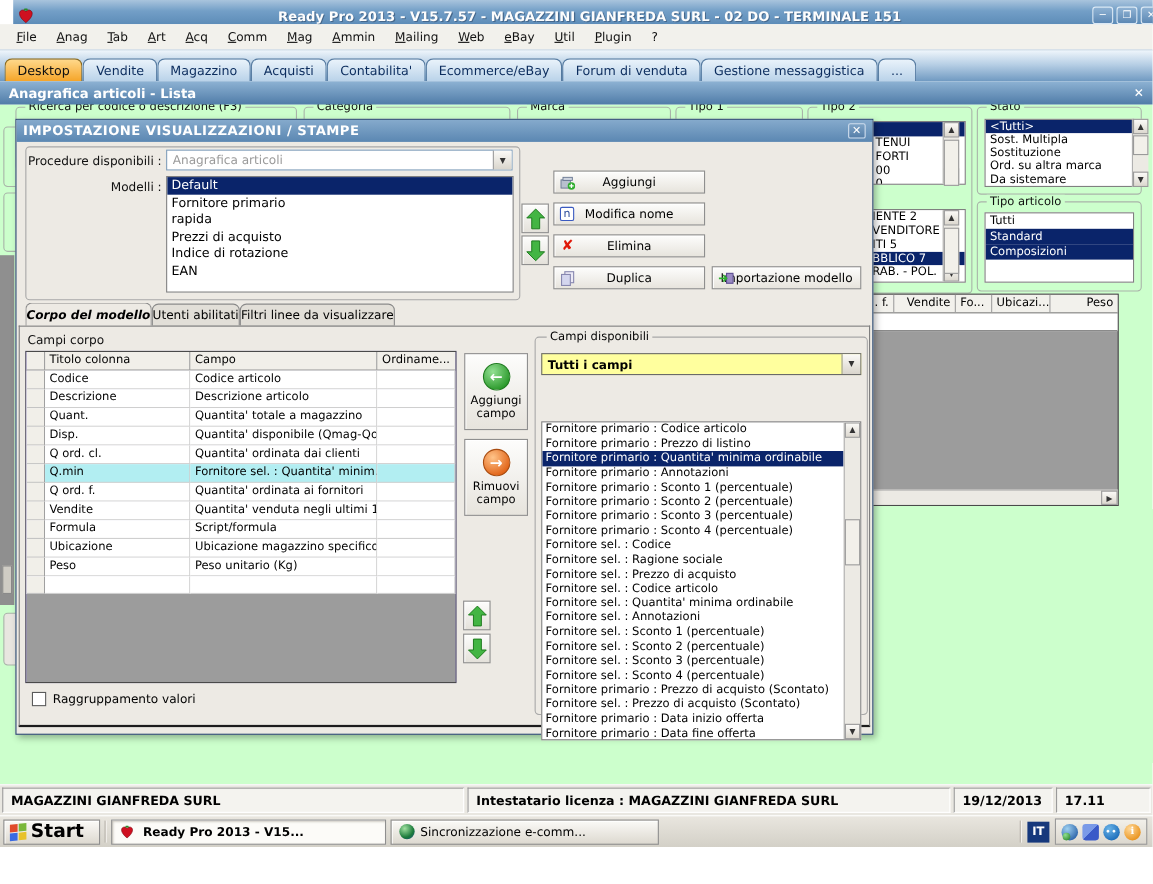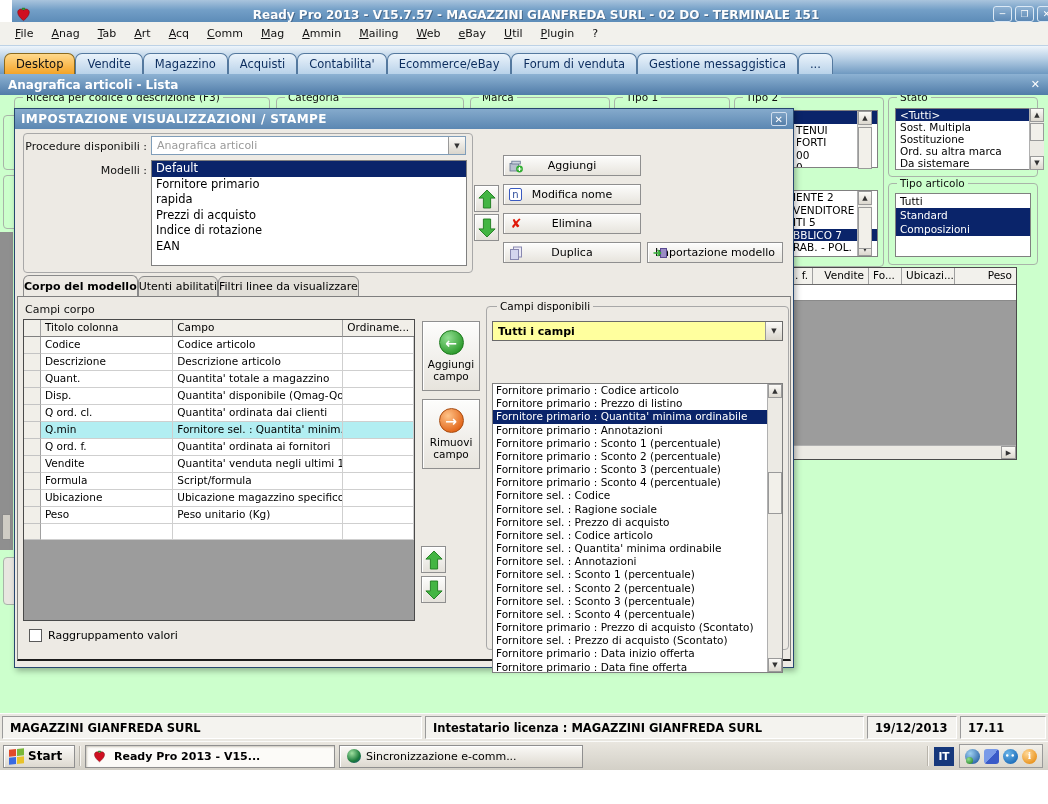--- a/index.html
+++ b/index.html
@@ -94,21 +94,21 @@
     box-shadow:inset 1px 1px 0 #fff;display:flex;align-items:center;justify-content:center;font-size:11px;}
   .btn3d .bicon{position:absolute;left:5px;width:14px;height:14px;display:flex;align-items:center;justify-content:center;}
 
   .arrowbtn{position:absolute;width:25px;height:27px;background:linear-gradient(180deg,#fdfdfc,#e4e1da);
     border:1px solid #8f8f8f;box-shadow:inset 1px 1px 0 #fff;display:flex;align-items:center;justify-content:center;}
   .rot180{transform:rotate(180deg);}
 
   .dtabs{position:absolute;left:8px;top:167px;display:flex;}
   .dtab{height:21px;border:1px solid #8a8a8a;border-radius:6px 6px 0 0;background:#e2dfd8;
     display:flex;align-items:center;justify-content:center;font-size:11px;}
-  .dtab.active{background:#edeae4;font-weight:bold;border-bottom-color:#edeae4;height:22px;margin-top:-1px;}
+  .dtab.active{background:#edeae4;font-weight:bold;border-bottom-color:#edeae4;height:22px;margin-top:-1px;font-style:italic;}
 
   .contentbox{position:absolute;left:2px;top:187px;width:774px;height:365px;border:1px solid #7f7f7f;
     border-bottom:2px solid #1c1c1c;background:#edeae4;}
 
   .ftable{position:absolute;left:8px;top:210px;width:392px;height:302px;border:1px solid #4a4a4a;
     background:#c4b5fd;display:flex;flex-direction:column;overflow:hidden;}
   .fthead{display:flex;height:17px;background:#f1efe9;}
   .fth{border-right:1px solid #a0a0a0;border-bottom:1px solid #808080;padding:1px 4px;font-size:10.5px;
     overflow:hidden;white-space:nowrap;}
   .cw0{width:17px;} .cw1{width:133px;} .cw2{width:171px;} .cw3{width:71px;border-right:none;}
@@ -148,22 +148,22 @@
   
   .statusbar{position:absolute;top:713px;left:0;width:1048px;height:28px;background:#e9e7e1;
     border-top:1px solid #fbfbfb;display:flex;align-items:stretch;gap:3px;padding:2px;}
   .scell{background:#f4f3ef;border:1px solid;border-color:#9a9a9a #ffffff #ffffff #9a9a9a;
     display:flex;align-items:center;padding:0 7px;font-weight:bold;font-size:11.5px;white-space:nowrap;overflow:hidden;}
   .sc1{width:420px;} .sc2{flex:1;} .sc3{width:90px;} .sc4{width:86px;}
 
   .taskbar{position:absolute;top:741px;left:0;width:1048px;height:29px;
     background:linear-gradient(180deg,#e9e6df,#d3d0c7);border-top:1px solid #fafaf8;
     display:flex;align-items:center;padding:0 3px;gap:4px;}
-  .startbtn{width:72px;height:23px;background:linear-gradient(180deg,#fbfaf7,#ddd9d0);border:1px solid #8f8f8f;
-    box-shadow:inset 1px 1px 0 #fff;display:flex;align-items:center;gap:4px;padding:0 5px;font-weight:bold;font-size:12px;}
+  .startbtn{width:88px;height:23px;background:linear-gradient(180deg,#fbfaf7,#ddd9d0);border:1px solid #8f8f8f;
+    box-shadow:inset 1px 1px 0 #fff;display:flex;align-items:center;gap:4px;padding:0 5px;font-weight:bold;font-size:17px;}
   .winflag{display:grid;grid-template-columns:7px 7px;grid-template-rows:7px 7px;gap:1px;transform:skewY(-6deg);}
   .winflag span{display:block;}
   .tbsep{width:2px;height:20px;border-left:1px solid #b8b4ab;border-right:1px solid #f8f6f2;}
   .taskapp{height:23px;display:flex;align-items:center;gap:5px;padding:0 7px;font-size:11px;white-space:nowrap;overflow:hidden;}
   .taskapp.pressed{width:250px;background:#fcfbf8;border:1px solid #8f8f8f;box-shadow:inset 1px 1px 2px #c9c5bc;font-weight:bold;}
   .taskapp.raised{width:244px;background:linear-gradient(180deg,#fbfaf7,#ddd9d0);border:1px solid #8f8f8f;box-shadow:inset 1px 1px 0 #fff;}
   .trayzone{margin-left:auto;display:flex;align-items:center;gap:5px;}
   .langbox{width:20px;height:19px;background:#16387c;color:#fff;font-weight:bold;font-size:10.5px;
     display:flex;align-items:center;justify-content:center;}
   .tray{height:24px;background:linear-gradient(180deg,#f2f0ea,#dcd8cf);border:1px solid #9a9a9a;

